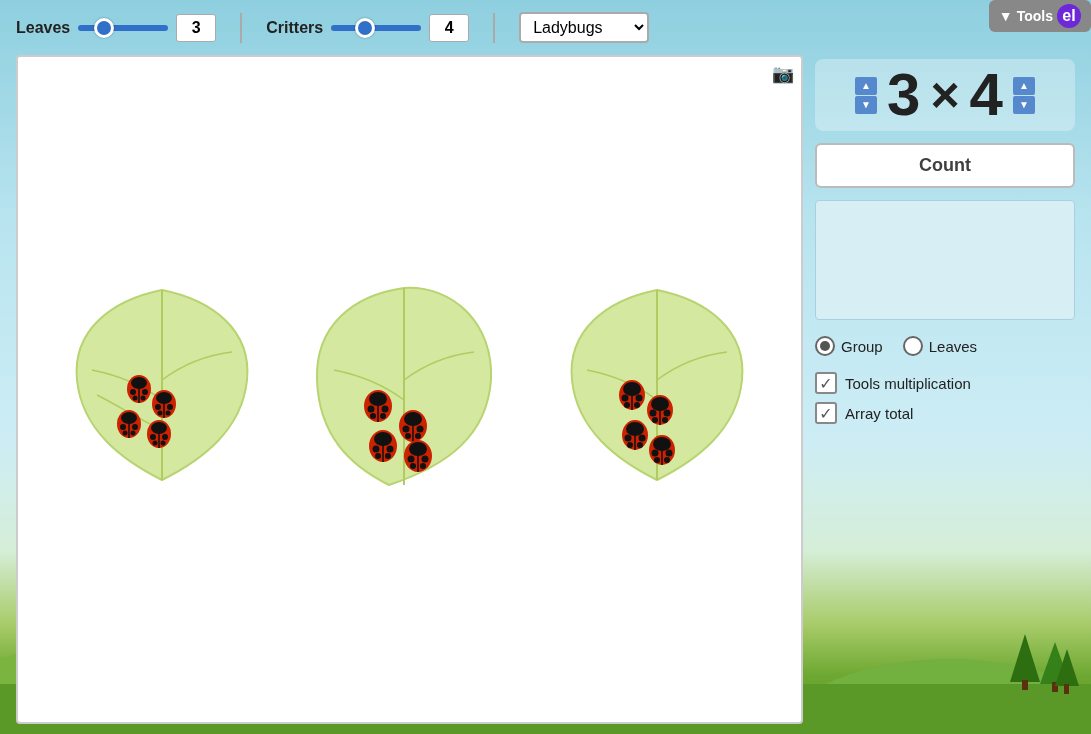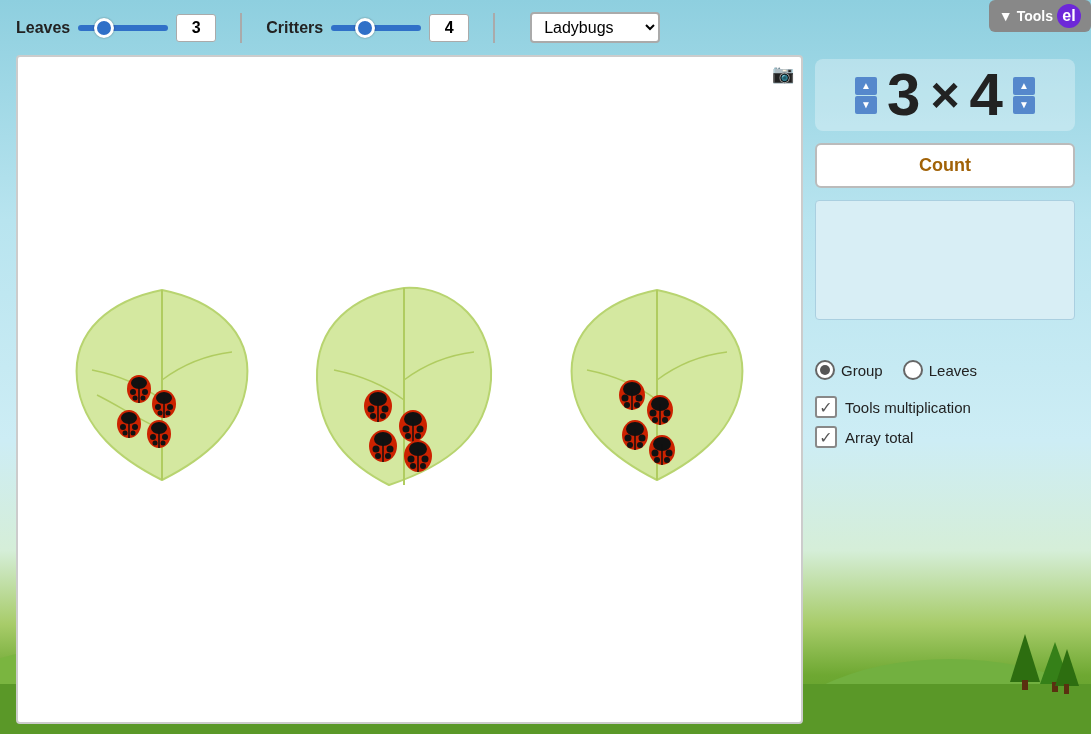--- a/index.html
+++ b/index.html
@@ -120,21 +120,20 @@
     .separator {
       width: 2px;
       height: 30px;
       background: #aaa;
       margin: 0 4px;
     }
 
     .dropdown-container {
       display: flex;
       align-items: center;
-      margin-left: 11px;
     }
 
     .type-select {
       font-size: 16px;
       padding: 4px 8px;
       border: 2px solid #aaa;
       border-radius: 4px;
       background: white;
       min-width: 130px;
       cursor: pointer;
@@ -238,37 +237,36 @@
 
     .count-btn {
       background: white;
       border: 2px solid #bbb;
       border-radius: 6px;
       padding: 10px;
       font-size: 18px;
       font-weight: bold;
       cursor: pointer;
       text-align: center;
-      color: #a16207;
+      color: #404040;
     }
 
     .count-result-box {
       background: #d8eef5;
       border: 1px solid #aacfe0;
       border-radius: 4px;
       min-height: 120px;
       padding: 8px;
     }
 
     .radio-group {
       display: flex;
       align-items: center;
       gap: 20px;
       padding: 4px 0;
-      margin-top: 24px;
     }
 
     .radio-item {
       display: flex;
       align-items: center;
       gap: 6px;
       cursor: pointer;
       font-size: 15px;
       color: #222;
     }

